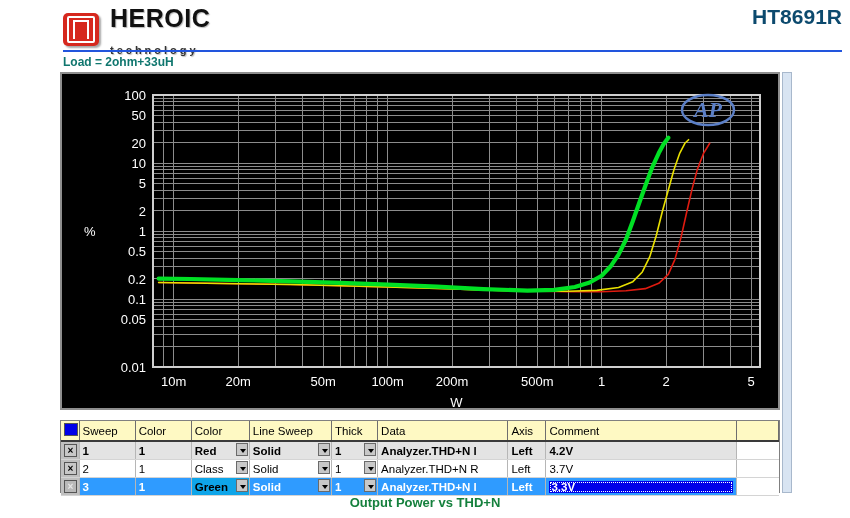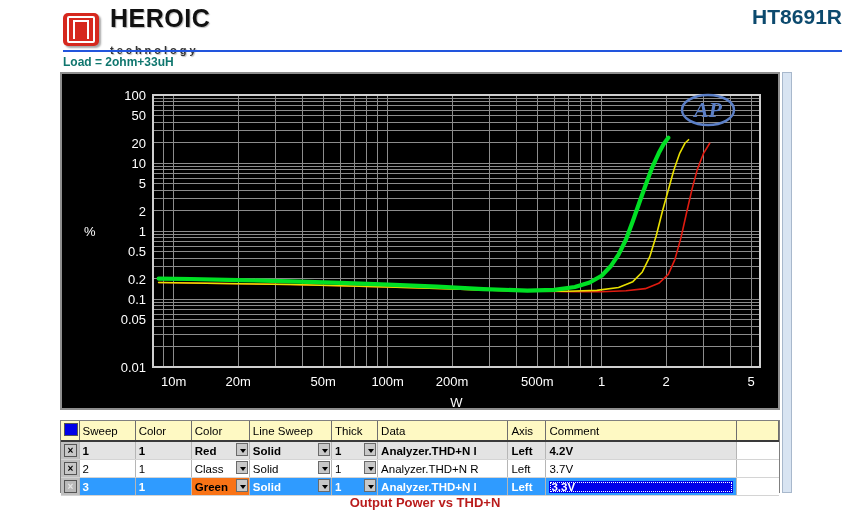--- a/index.html
+++ b/index.html
@@ -104,21 +104,21 @@
   .cmt-sel{
     background:#0000e8 !important;color:#fff;outline:1px dotted #fff;
     outline-offset:-2px;display:block;padding:0 2px;
   }
   .tail-cell{background:#c0c0c0 !important;border-right:none !important;}
   .row2 .tail-cell,.row3 .tail-cell{background:#ffffff !important;}
   .row1 .tail-cell{background:#ffffff !important;}
 
   .caption{
     position:absolute;left:0;top:495px;width:850px;text-align:center;
-    font-size:13px;font-weight:bold;color:#b91c1c;
+    font-size:13px;font-weight:bold;color:#15803d;
   }
   .vscroll{
     position:absolute;left:782px;top:72px;width:10px;height:421px;
     background:#d8e4f2;border:1px solid #a8b8cc;box-sizing:border-box;
   }
 </style>
 </head>
 <body>
 
 <div class="header">
@@ -287,21 +287,21 @@
         <td class="combo"><span>1</span><span class="arrow"></span></td>
         <td>Analyzer.THD+N R</td>
         <td>Left</td>
         <td>3.7V</td>
         <td class="tail-cell"></td>
       </tr>
       <tr class="row3">
         <td class="cell-xb"><span class="xbtn">×</span></td>
         <td>3</td>
         <td>1</td>
-        <td class="combo" style="background:#f97316;color:#000"><span>Green</span><span class="arrow"></span></td>
+        <td class="combo" style="background:#0ea5e9;color:#000"><span>Green</span><span class="arrow"></span></td>
         <td class="combo"><span>Solid</span><span class="arrow"></span></td>
         <td class="combo"><span>1</span><span class="arrow"></span></td>
         <td>Analyzer.THD+N l</td>
         <td>Left</td>
         <td>
             <span class="cmt-sel">3.3V</span>
           </td>
         <td class="tail-cell"></td>
       </tr>
     </tbody>

